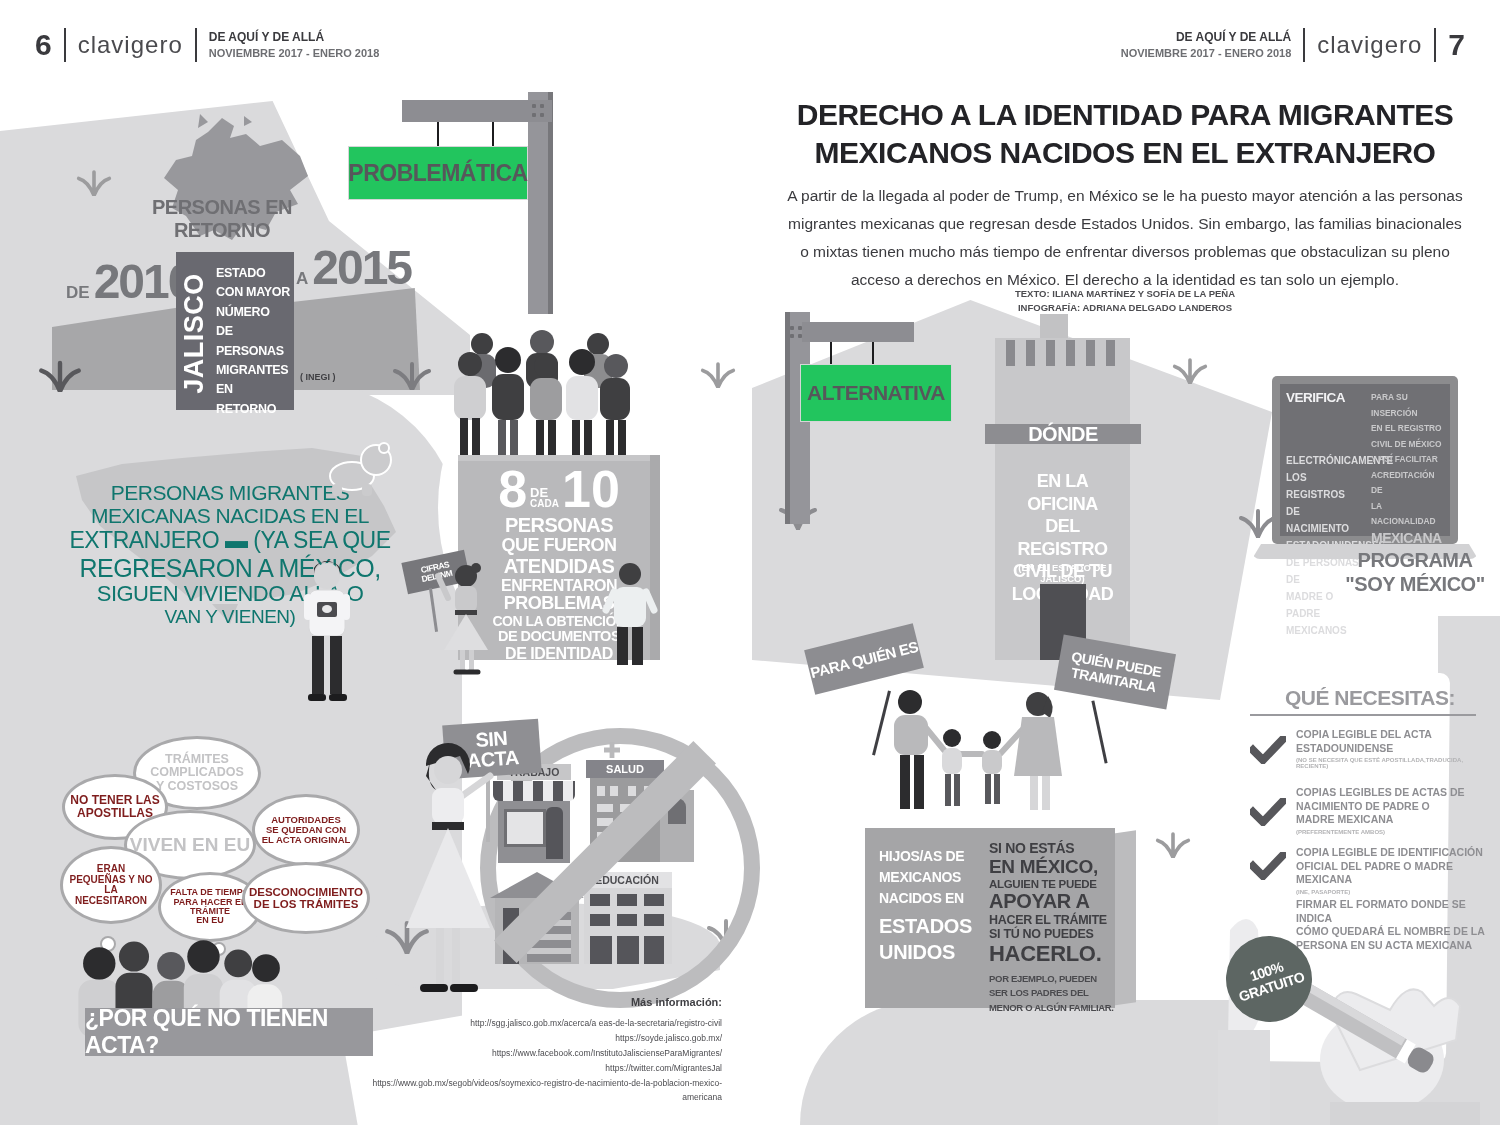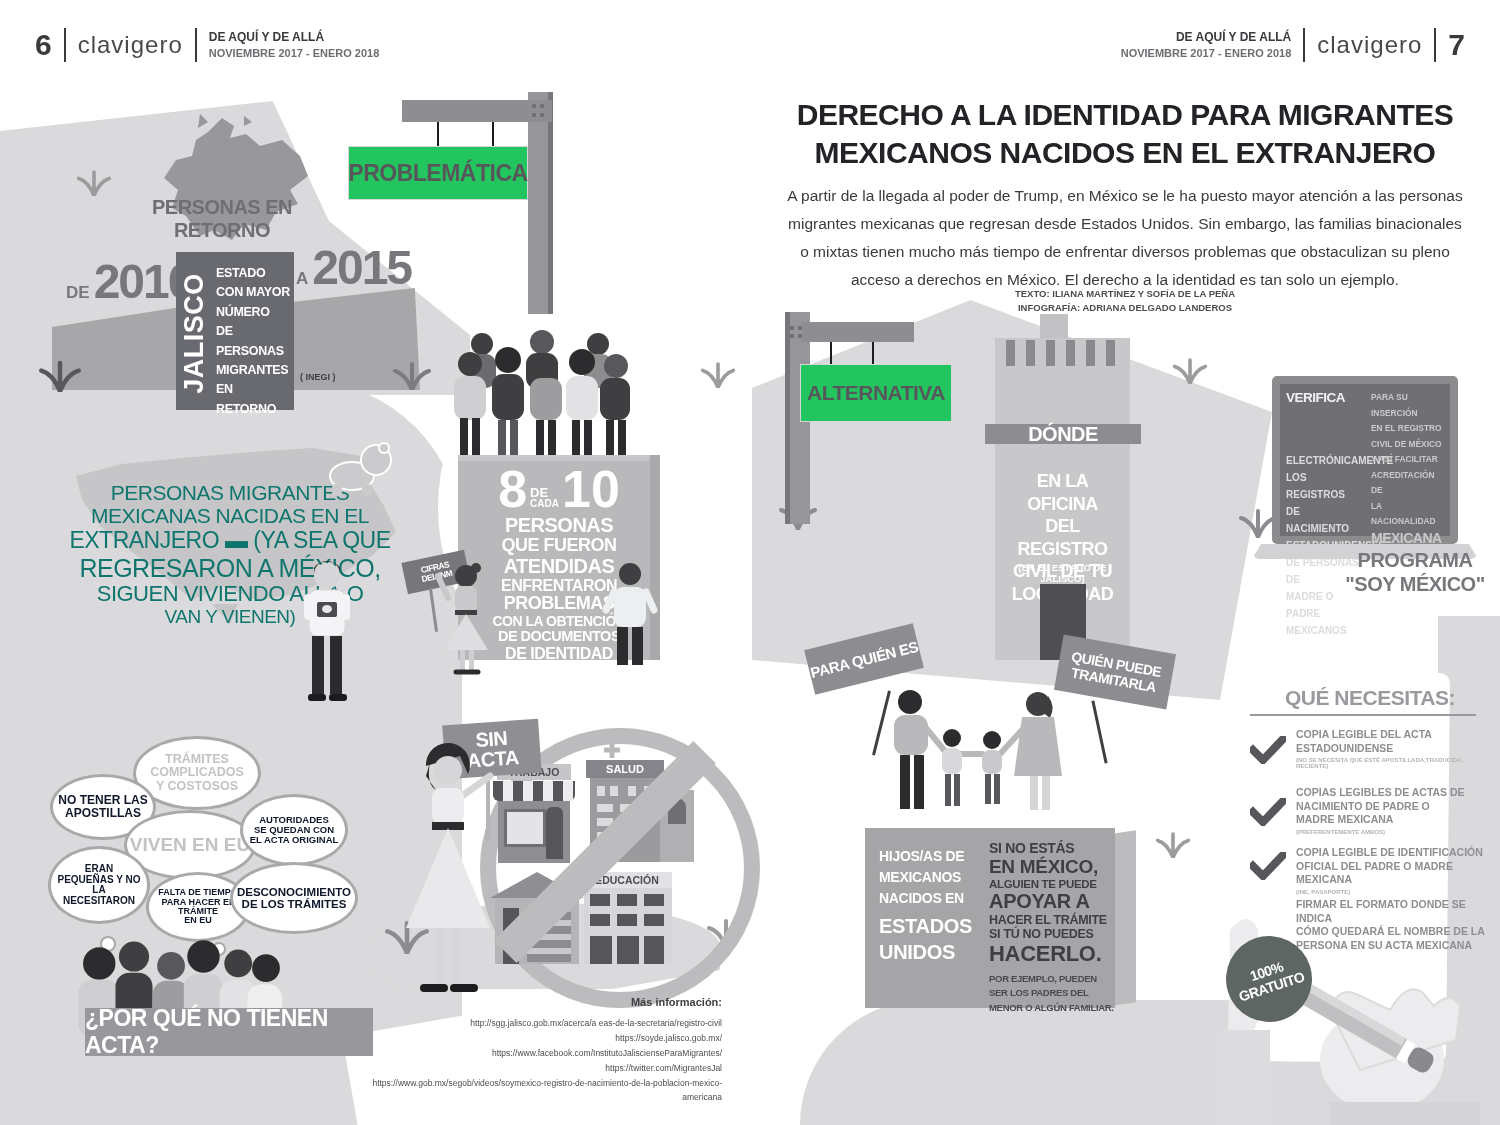--- a/index.html
+++ b/index.html
@@ -15,21 +15,21 @@
   
   .hang-sign{background:#22c55e;border:1px solid #d6d6d8;color:#57575b;font-weight:bold;
              display:flex;align-items:center;justify-content:center;letter-spacing:-0.5px;}
   .pole{background:#95959a;}
   .crossbar{background:#8d8d92;}
   .hangline{background:#1c1c1e;width:2px;}
   .banner{background:#98989c;color:#fff;font-weight:bold;display:flex;align-items:center;justify-content:center;letter-spacing:-0.5px;}
   
   .cloud{background:#fff;border:3px solid #a9a9ab;border-radius:50%;display:flex;align-items:center;justify-content:center;
          font-weight:bold;text-align:center;line-height:1.05;}
-  .cloud.dark{color:#0f172a;}
+  .cloud.dark{color:#7f1d1d;margin-left:12px;}
   .cloud.light{color:#c3c3c5;}
   .dot{background:#fff;border:2px solid #a9a9ab;border-radius:50%;}
   
   .statbox{background:#b9b9bb;color:#fff;font-weight:bold;}
   
   .chk-text{font-weight:bold;color:#8e8e92;font-size:10.5px;line-height:1.3;}
   .chk-note{font-size:6px;color:#b3b3b5;font-weight:bold;margin-top:2px;}
   .win{background:#dcdcde;position:absolute;}
   .win-d{background:#55555a;position:absolute;}
 </style>

